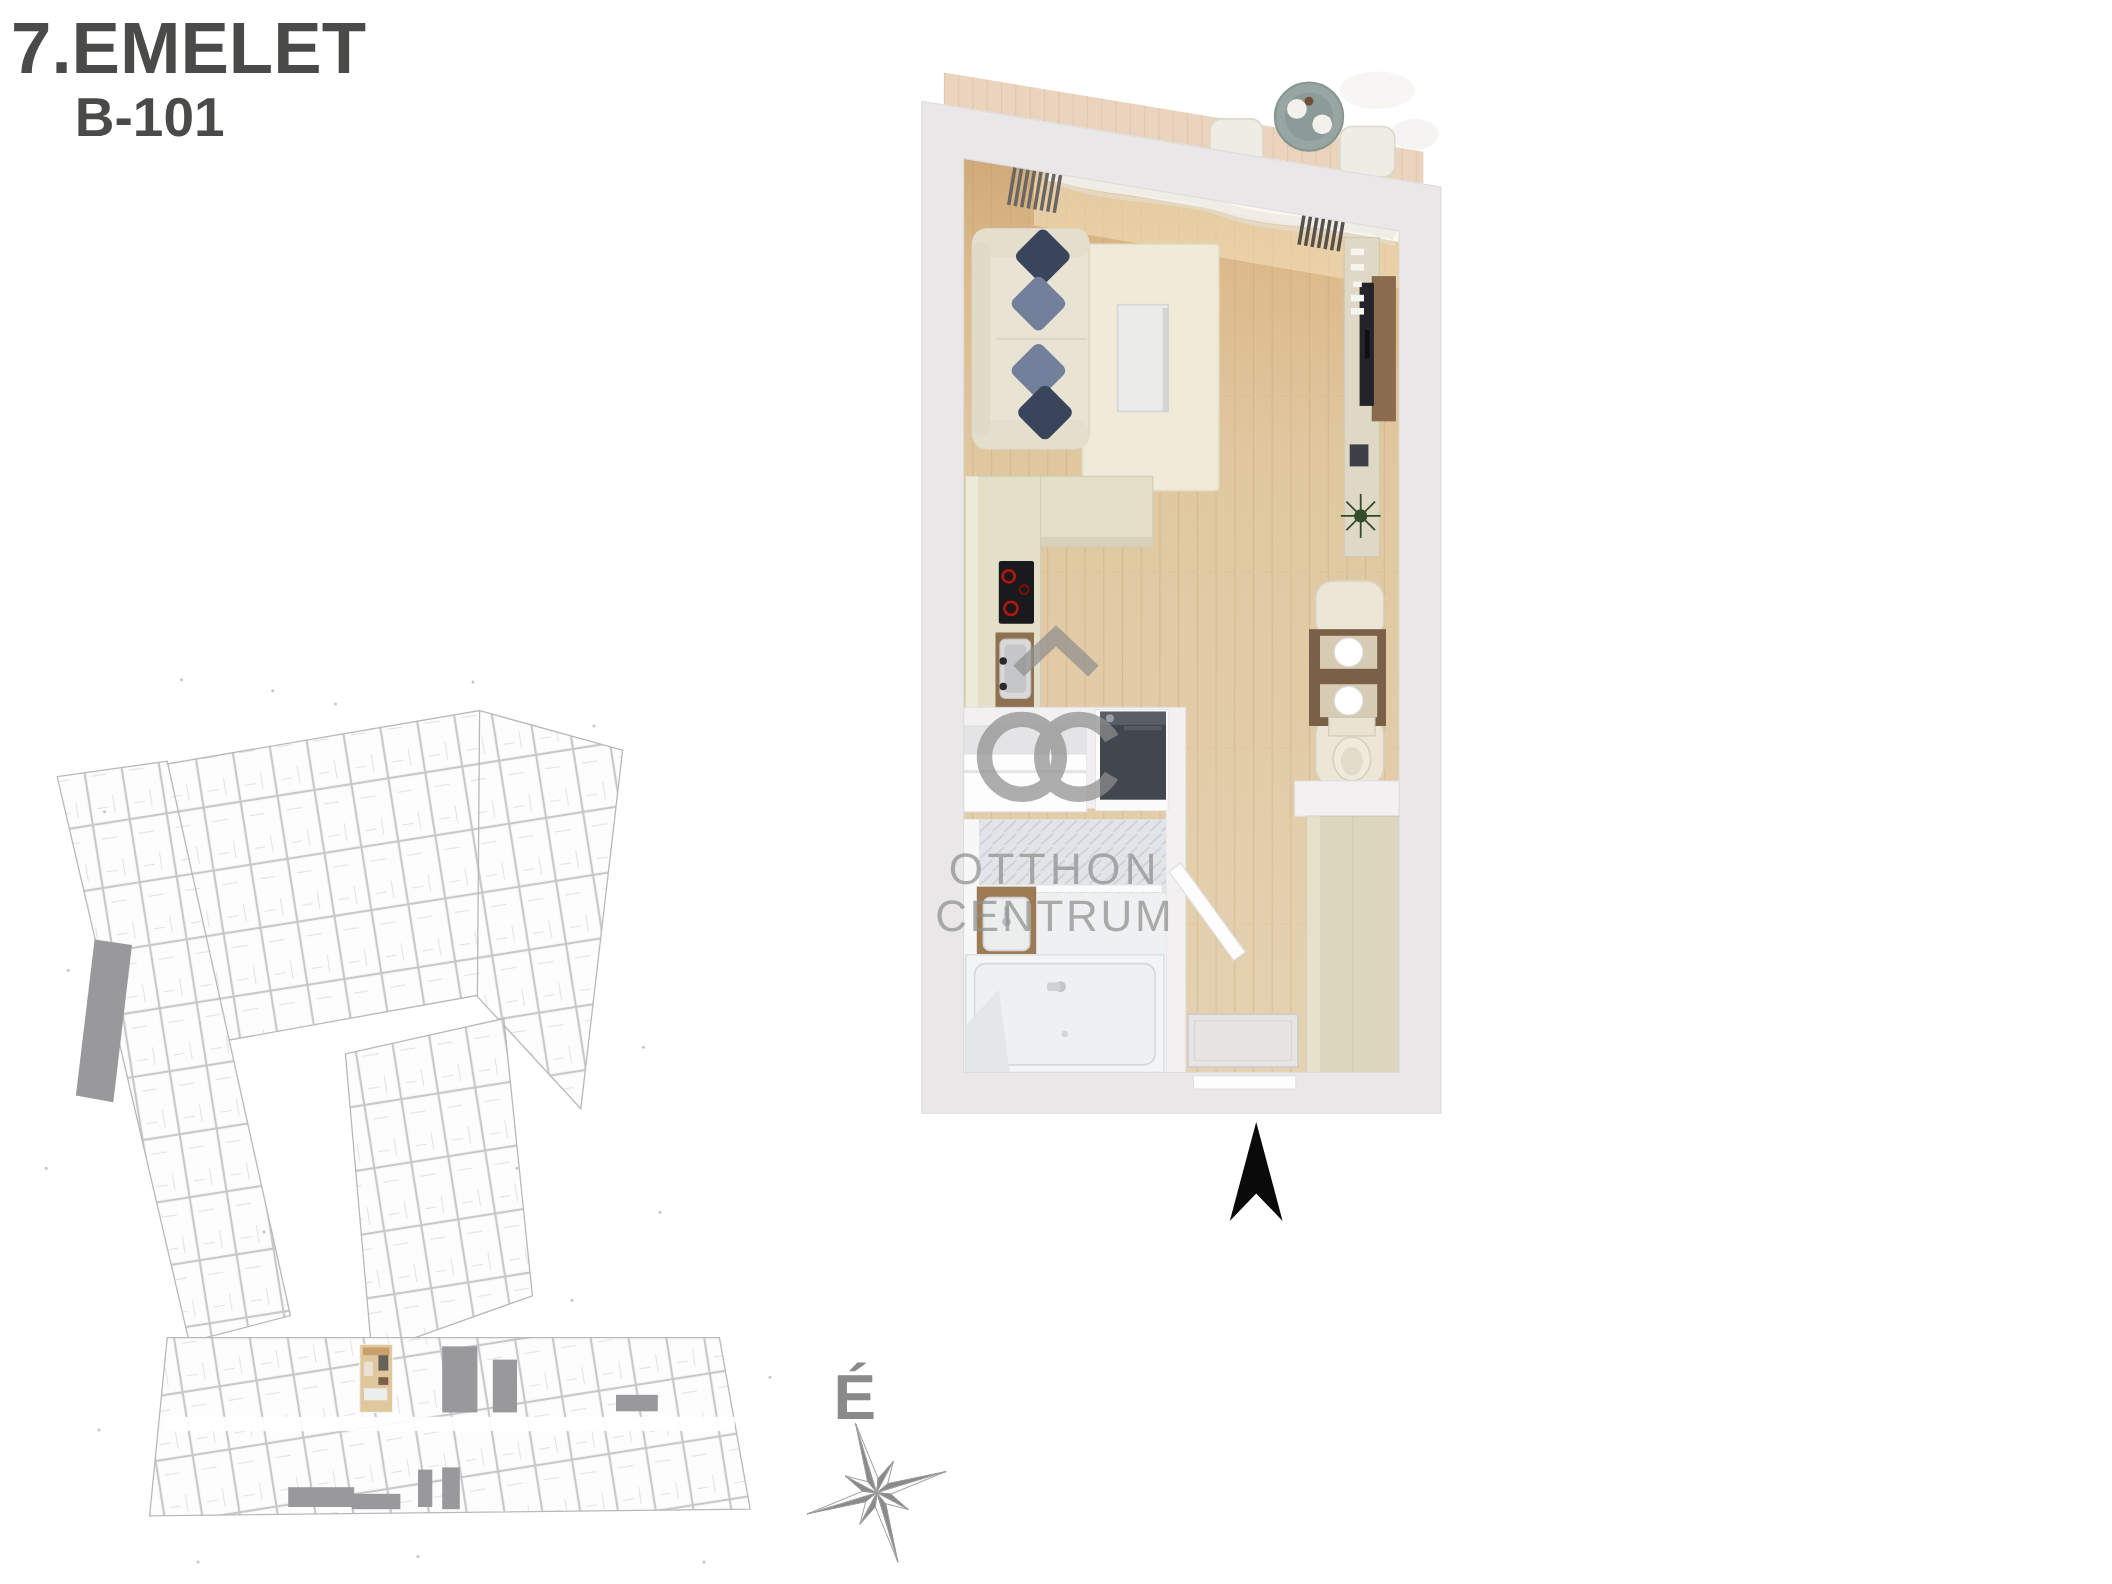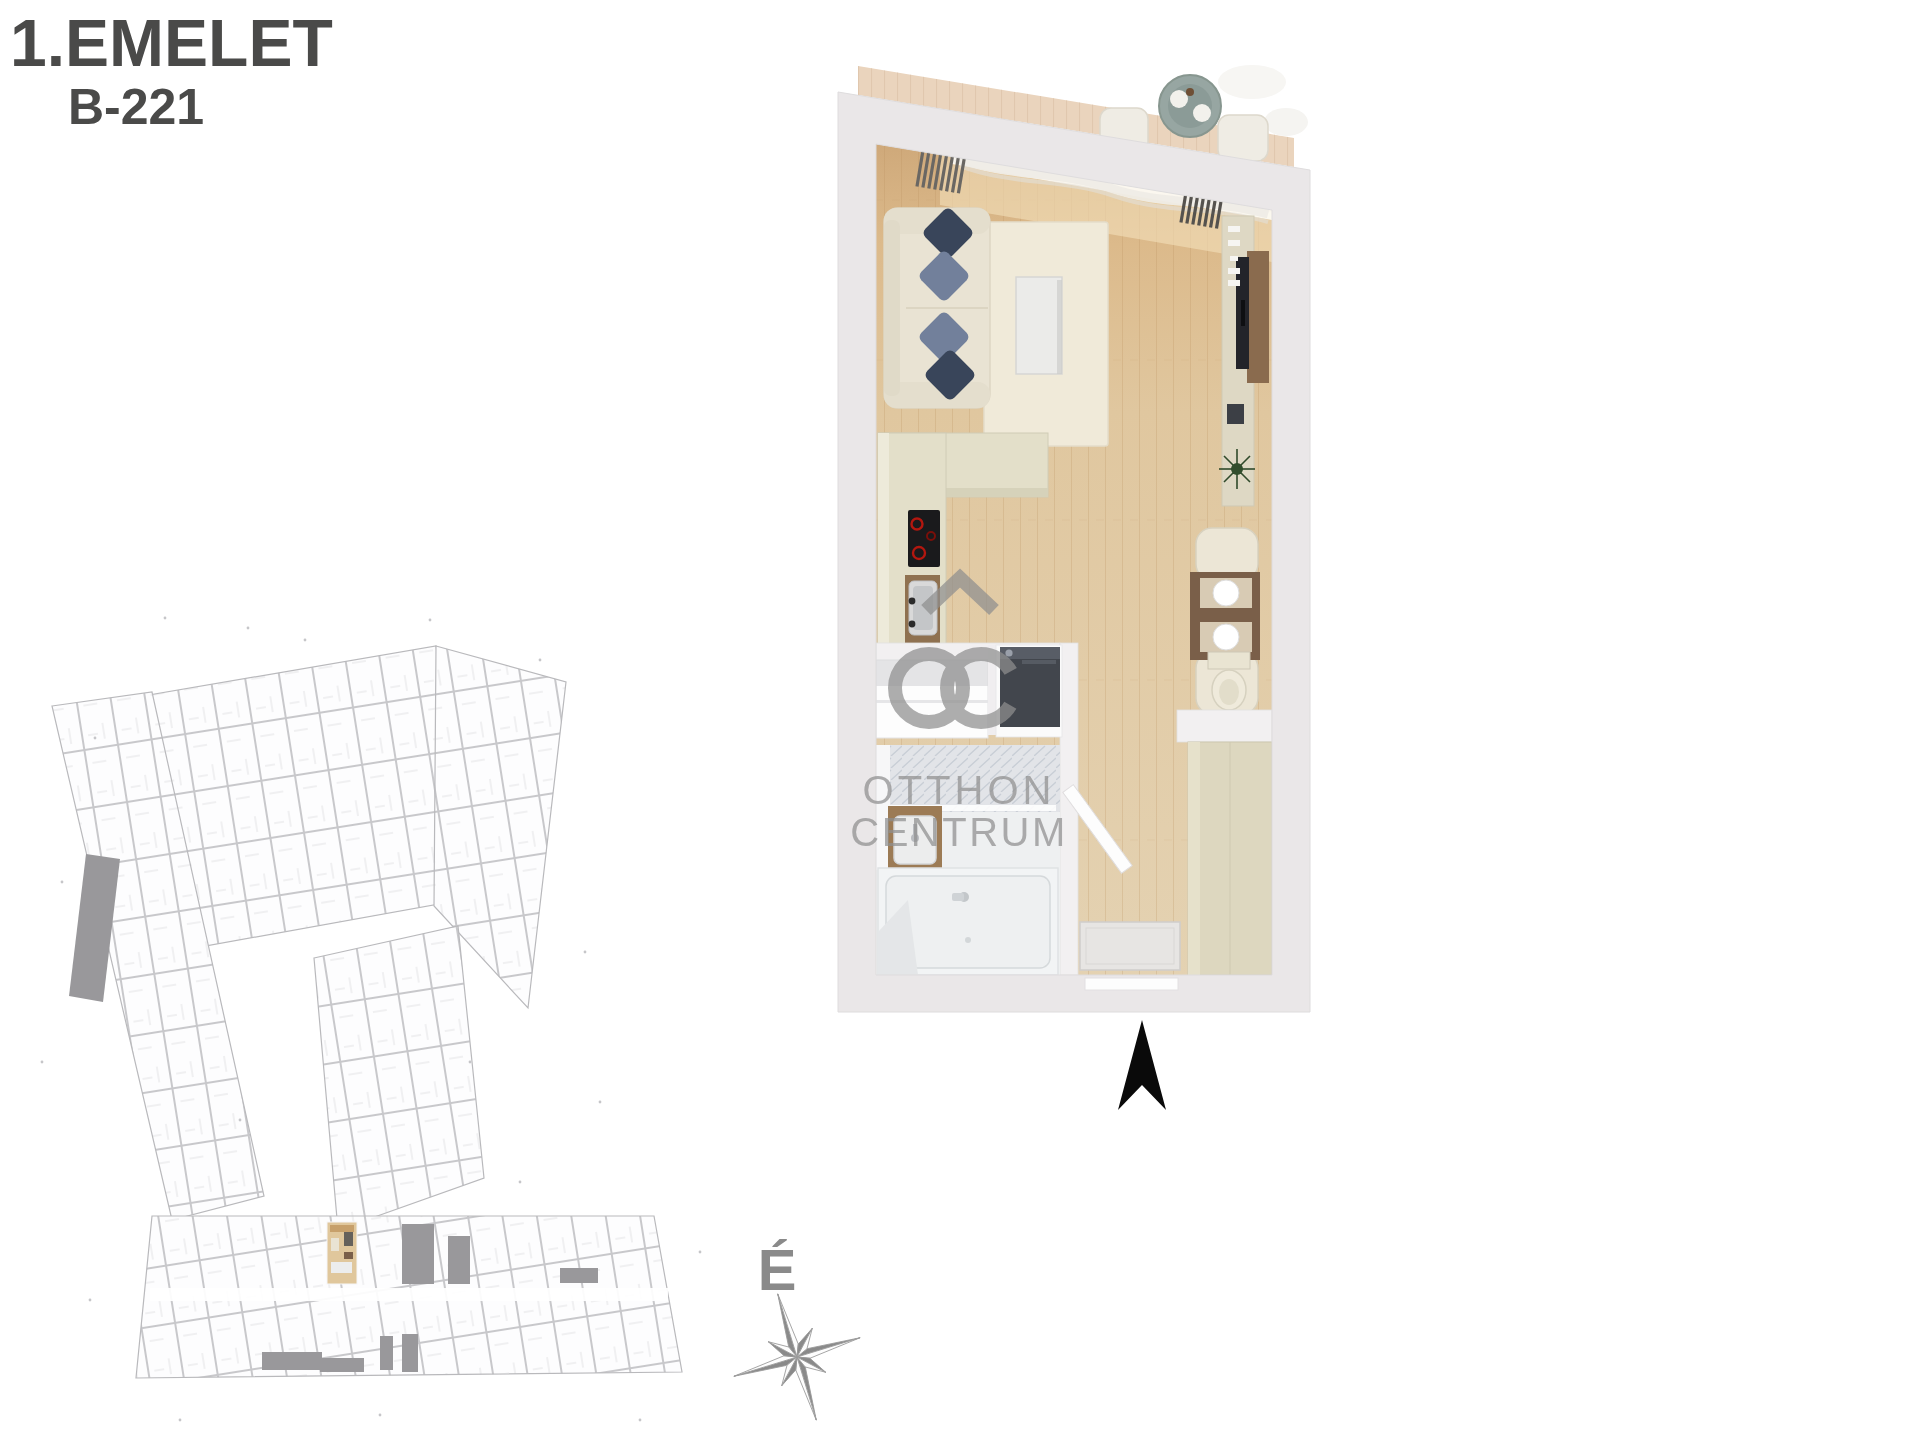--- a/index.html
+++ b/index.html
@@ -323,17 +323,17 @@
 
       <polygon points="774,1380 792,1369 797,1357" fill="#8a8a8a"></polygon>
       <polygon points="774,1380 785,1362 797,1357" fill="#fdfdfd"></polygon>
 
       <polygon points="774,1334 785,1352 797,1357" fill="#8a8a8a"></polygon>
       <polygon points="774,1334 792,1345 797,1357" fill="#fdfdfd"></polygon>
     </g>
   </svg>
 
   <div class="title-block">
-    <div class="floor-title">1.EMELET</div>
-    <div class="unit-title">B-221</div>
+    <div class="floor-title">7.EMELET</div>
+    <div class="unit-title">B-101</div>
   </div>
 
 </div>
 
 </body></html>

